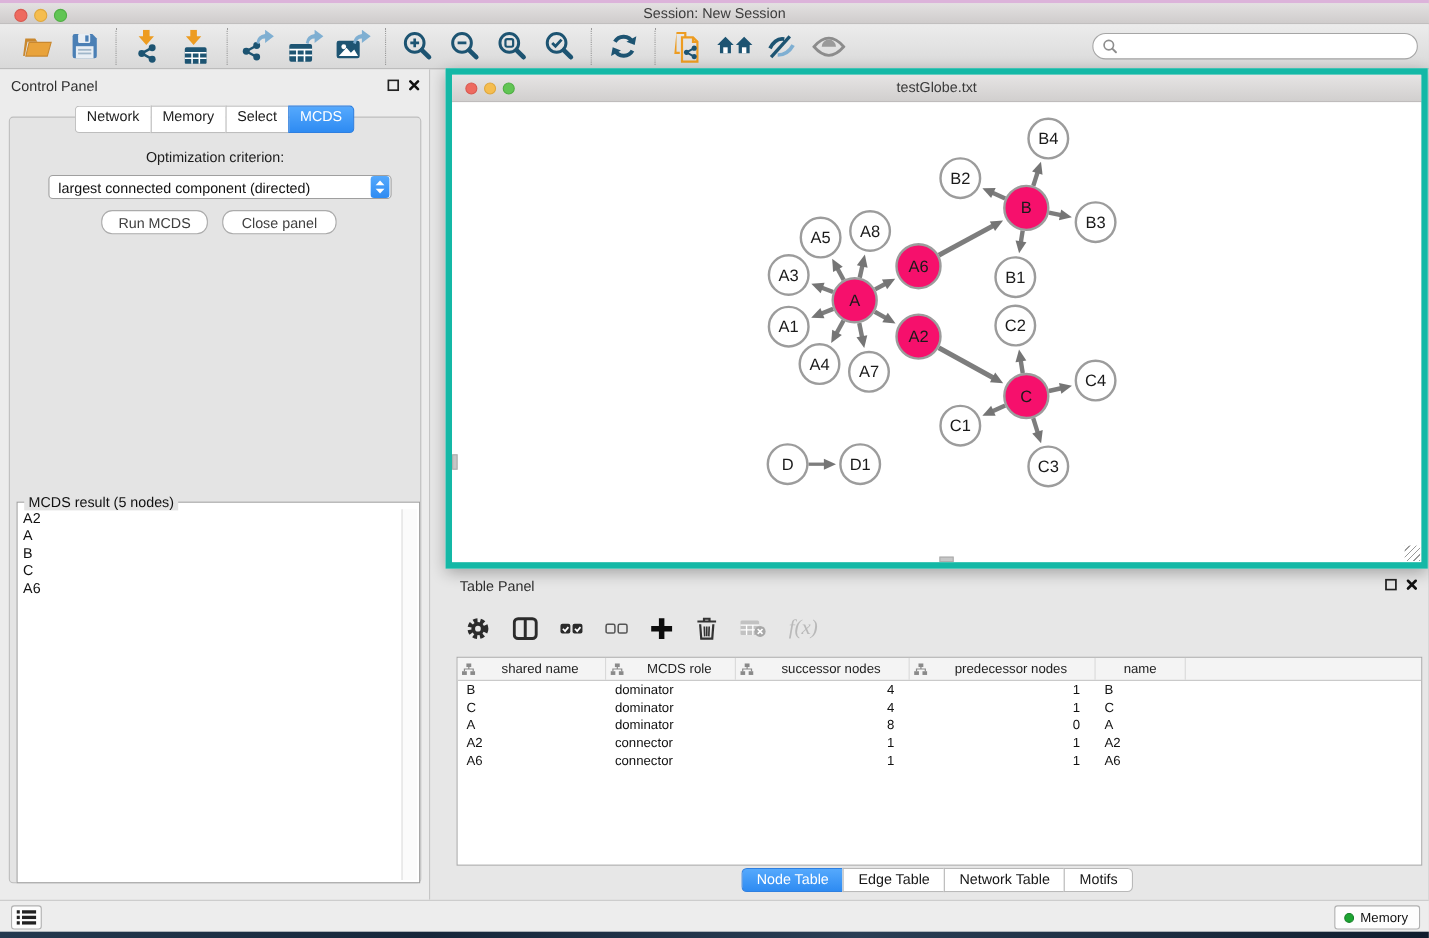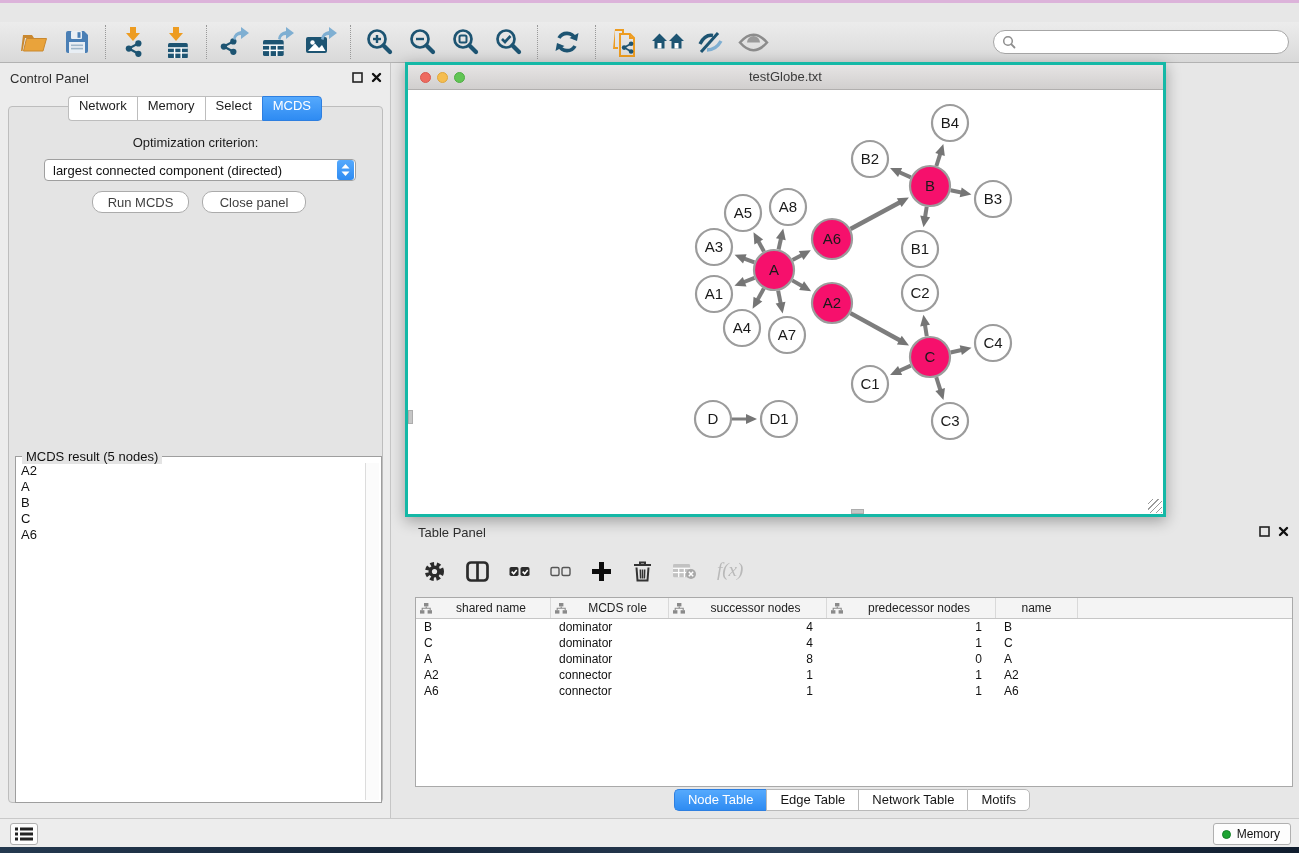--- a/index.html
+++ b/index.html
@@ -55,22 +55,22 @@
 
   .groupbox { position:absolute; left:6px; top:349px; width:367px; height:347px;
     border:1px solid #9e9e9e; background:#fff; }
   .groupbox .legend { position:absolute; left:6px; top:-8px; background:#e4e4e4; padding:0 4px;
     font-size:13px; color:#111; white-space:nowrap; }
   .result-list { position:absolute; left:2px; top:6px; right:16px; bottom:2px; overflow:hidden; }
   .result-item { font-size:13px; color:#111; line-height:16px; padding-left:3px; }
   .vscroll { position:absolute; right:2px; top:6px; bottom:2px; width:14px; background:#fbfbfb; border-left:1px solid #dcdcdc; }
 
   
-  .net-window { position:absolute; left:405px; top:62px; width:761px; height:455px;
-    background:#fff; border:3px solid #14b8a6; box-shadow:0 4px 14px rgba(0,0,0,.32); }
+  .net-window { position:absolute; left:405px; top:62px; width:893px; height:455px;
+    background:#fff; border:6px solid #14b8a6; box-shadow:0 4px 14px rgba(0,0,0,.32); }
   .net-titlebar { position:absolute; left:0; top:0; width:100%; height:25px;
     background:linear-gradient(#e6e4e4,#d1cfce); border-bottom:1px solid #b1afae; }
   .net-titlebar .tl { top:7px; width:11px; height:11px; }
   .net-titlebar .tl.red{left:12px} .net-titlebar .tl.yellow{left:29px} .net-titlebar .tl.green{left:46px}
   .net-titlebar .title { display:block; text-align:center; line-height:24px; font-size:13px; color:#3a3a3a; }
   .net-canvas { position:absolute; left:0; top:25px; right:0; bottom:0; background:#fff; overflow:hidden; }
   .vthumb { position:absolute; left:0px; top:345px; width:5px; height:14px; background:#c6c6c6; border:1px solid #adadad; }
   .hthumb { position:absolute; left:443px; bottom:0px; width:13px; height:5px; background:#c6c6c6; border:1px solid #adadad; }
   .resize-grip { position:absolute; right:1px; bottom:1px; width:14px; height:14px;
     background:repeating-linear-gradient(135deg, transparent 0 3px, #9a9a9a 3px 4px); }
@@ -107,20 +107,26 @@
   .memdot { width:9px; height:9px; border-radius:50%; background:#1da432; border:1px solid #158028; }
   .deskstrip-bottom { position:absolute; left:0; top:847px; width:100%; height:6px;
     background:linear-gradient(90deg,#24394f,#16263a 30%,#2a3e55 60%,#101d2e); }
 </style>
 </head>
 <body>
 
 <div class="screen">
   <div class="deskstrip-top"></div>
 
+  <div class="titlebar">
+    <span class="tl red"></span>
+    <span class="tl yellow"></span>
+    <span class="tl green"></span>
+    <span class="title">Session: New Session</span>
+  </div>
 
   <div class="toolbar" id="main-toolbar">
       <button class="tool-btn">
         <span style="line-height:0"><svg width="31" height="27">
             <path d="M3 22 L5 6 h9 l2 3 h-9 l-2.5 13 z" fill="#c9882f"></path>
             <path d="M5.5 22 L8.5 9.5 h20 l-3.5 12.5 z" fill="#E9A33B" stroke="#c9882f" stroke-width="1"></path>
           </svg></span>
       </button>
       <button class="tool-btn">
         <span style="line-height:0"><svg width="26" height="26">

